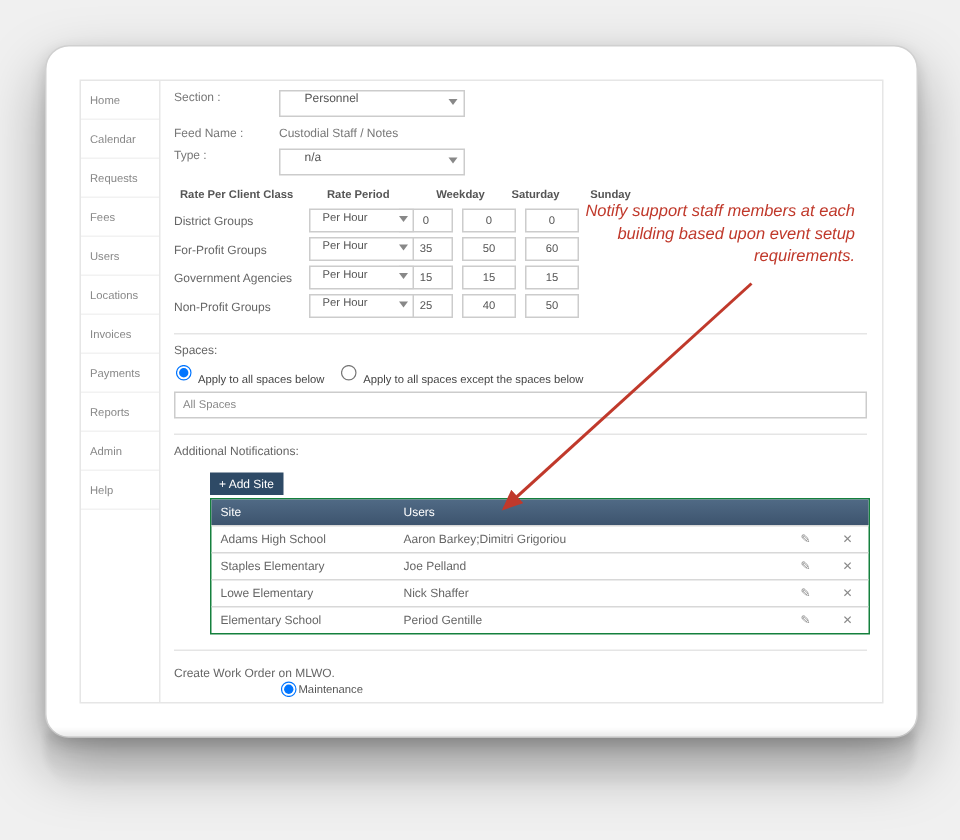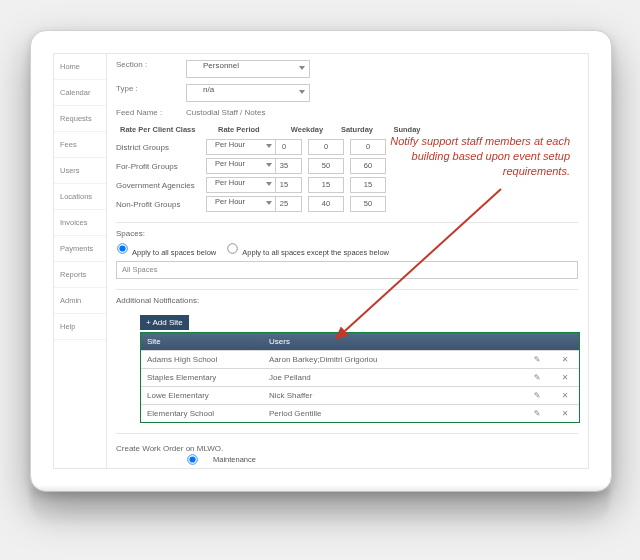--- a/index.html
+++ b/index.html
@@ -36,21 +36,21 @@
   .tbl .hd{display:flex;background:linear-gradient(#506a85,#3d546e);color:#fff}
   .tbl .hd div{padding:4px 6px}
   .tbl .rw{display:flex;border-top:1px solid #d8d8d8;align-items:flex-end}
   .tbl .rw div{padding:4px 6px}
   .t0{width:110px}
   .t1{flex:1}
   .t2{width:16px;color:#888;cursor:pointer;text-align:center}
   .callout{position:absolute;right:18px;top:80px;width:200px;color:#c0392b;font-style:italic;font-size:11px;text-align:right;line-height:1.35}
   svg.arrow{position:absolute;left:200px;top:115px;pointer-events:none}
   .wo{font-size:8px;color:#666;margin-top:10px}
-  .chk{display:flex;align-items:center;gap:14px;font-size:7.5px;color:#555;margin-left:70px}
+  .chk{display:flex;align-items:center;gap:0;font-size:7.5px;color:#555;margin-left:70px}
   .chk input{transform:scale(.8);margin:0}
   .refl{position:absolute;left:30px;top:488px;width:580px;height:40px;background:linear-gradient(rgba(0,0,0,.15),rgba(0,0,0,0));border-radius:0 0 28px 28px;filter:blur(2px);opacity:.6}
 </style>
 </head>
 <body>
 
 <div class="stage">
   <div class="tablet">
     <div class="screen">
 
@@ -68,26 +68,26 @@
         <div class="item">Help</div>
       </div>
 
       <div class="main">
 
         <div class="row">
           <div class="lbl">Section :</div>
           <div class="sel">Personnel</div>
         </div>
         <div class="row">
+          <div class="lbl">Feed Name :</div>
+          <div class="ro">Custodial Staff / Notes</div>
+        </div>
+        <div class="row">
           <div class="lbl">Type :</div>
           <div class="sel">n/a</div>
-        </div>
-        <div class="row">
-          <div class="lbl">Feed Name :</div>
-          <div class="ro">Custodial Staff / Notes</div>
         </div>
 
         <div class="grid">
           <div class="ghead">
             <div class="c0">Rate Per Client Class</div>
             <div class="c1">Rate Period</div>
             <div class="c2">Weekday</div>
             <div class="c3">Saturday</div>
             <div class="c4">Sunday</div>
           </div>

